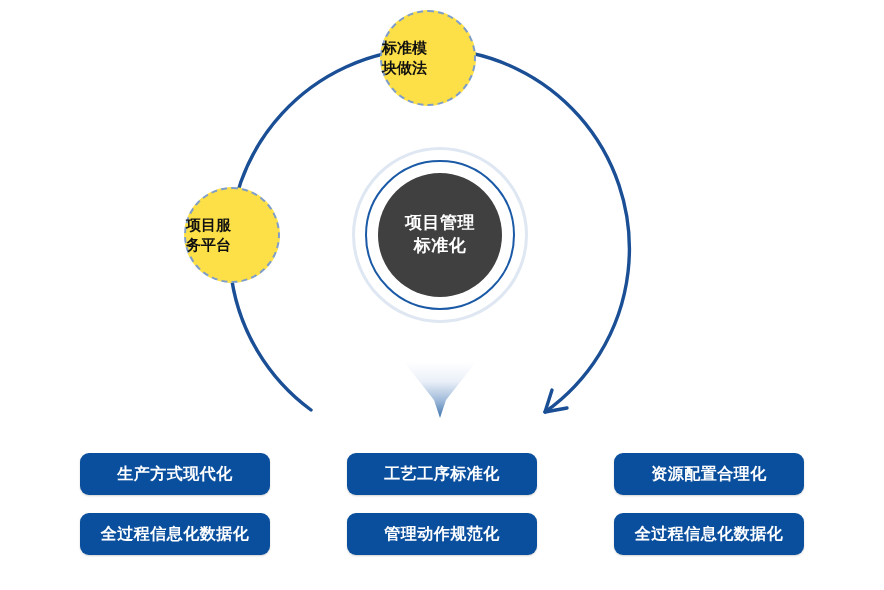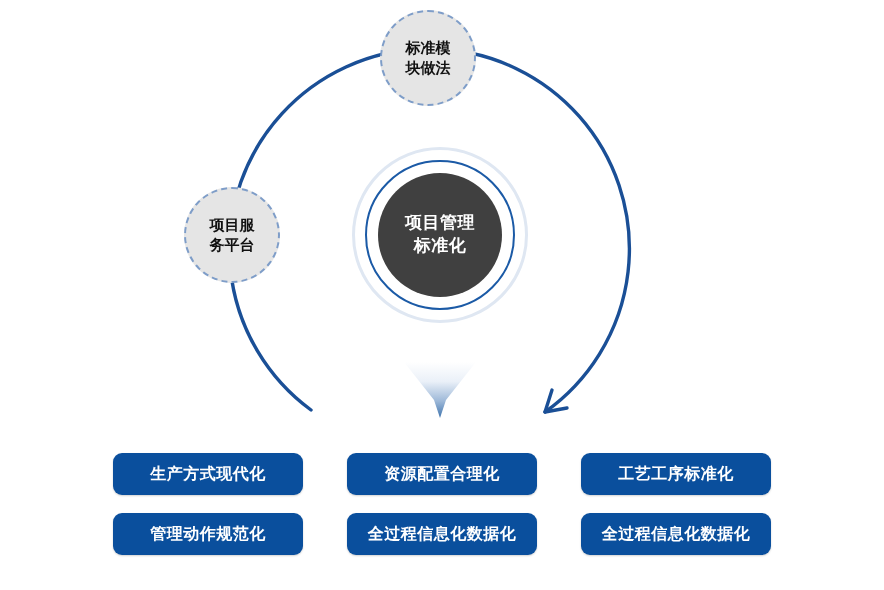--- a/index.html
+++ b/index.html
@@ -72,24 +72,23 @@
     white-space: pre-line;
   }
 
   
   .node {
     position: absolute;
     width: 96px;
     height: 96px;
     border-radius: 50%;
     border: 2px dashed #7e9dc8;
-    background: #e5e5e5;
+    background: #fde047;
     display: flex;
     align-items: center;
-    justify-content: center;
     box-sizing: border-box;
   }
   .node-label {
     color: #111111;
     font-size: 15px;
     font-weight: bold;
     line-height: 1.35;
     text-align: center;
     white-space: pre-line;
   }
@@ -109,21 +108,21 @@
   
   .boxes {
     position: absolute;
     left: 0;
     top: 453px;
     width: 884px;
   }
   .box-row {
     display: flex;
     justify-content: center;
-    gap: 44px;
+    gap: 77px;
     margin-bottom: 18px;
   }
   .box {
     width: 190px;
     height: 42px;
     border-radius: 9px;
     background: #0a4f9d;
     color: #ffffff;
     font-size: 16px;
     font-weight: bold;
@@ -173,23 +172,23 @@
 块做法</span>
   </div>
   <div class="node node-left">
     <span class="node-label">项目服
 务平台</span>
   </div>
 
   <div class="boxes">
     <div class="box-row">
       <div class="box">生产方式现代化</div>
+      <div class="box">工艺工序标准化</div>
       <div class="box">资源配置合理化</div>
-      <div class="box">工艺工序标准化</div>
     </div>
     <div class="box-row">
+      <div class="box">全过程信息化数据化</div>
       <div class="box">管理动作规范化</div>
-      <div class="box">全过程信息化数据化</div>
       <div class="box">全过程信息化数据化</div>
     </div>
   </div>
 
 </div>
 
 </body></html>

